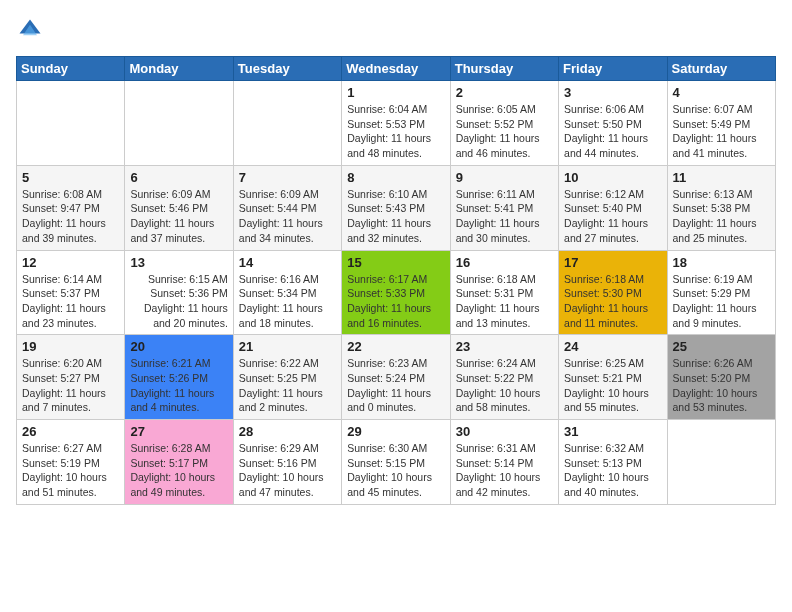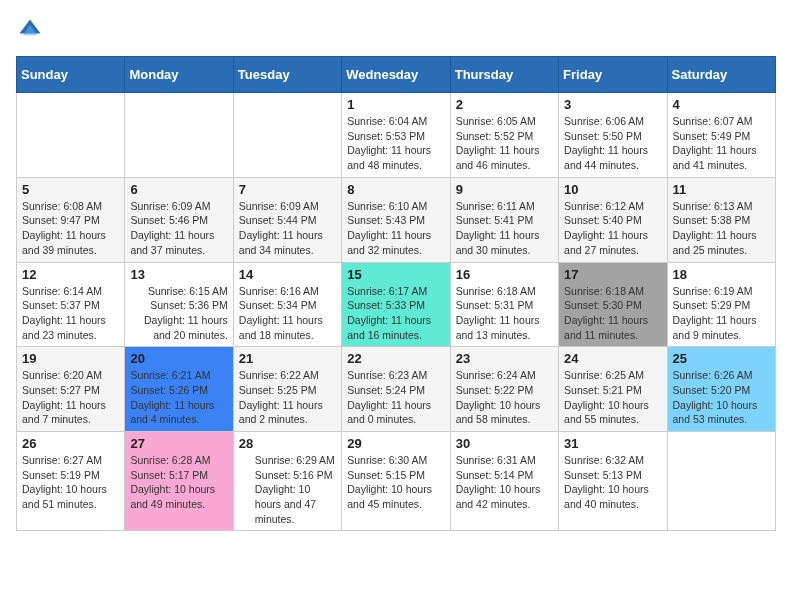--- a/index.html
+++ b/index.html
@@ -51,21 +51,21 @@
     .calendar {
       width: 100%;
       border-collapse: collapse;
       border: 1px solid #ccc;
     }
     .calendar th {
       background: #2a6db5;
       color: #fff;
       font-size: 13px;
       font-weight: bold;
-      padding: 10px 4px;
+      padding: 4px 4px;
       text-align: left;
       border: 1px solid #1a5a9a;
     }
     .calendar td {
       border: 1px solid #ccc;
       vertical-align: top;
       padding: 4px 5px;
       width: calc(100% / 7);
       min-height: 80px;
       background: #fff;
@@ -209,33 +209,33 @@
           <div class="day-info" style="white-space: pre-line; text-align: right;">Sunrise: 6:15 AM
 Sunset: 5:36 PM
 Daylight: 11 hours and 20 minutes.</div>
         </td>
         <td style="background: rgb(255, 255, 255);">
           <div class="day-number">14</div>
           <div class="day-info" style="white-space: pre-line;">Sunrise: 6:16 AM
 Sunset: 5:34 PM
 Daylight: 11 hours and 18 minutes.</div>
         </td>
-        <td style="background: #5eead4;">
+        <td style="background: #84cc16;">
           <div class="day-number">15</div>
           <div class="day-info" style="white-space: pre-line;">Sunrise: 6:17 AM
 Sunset: 5:33 PM
 Daylight: 11 hours and 16 minutes.</div>
         </td>
         <td style="background: rgb(255, 255, 255); border-radius: 19px;">
           <div class="day-number">16</div>
           <div class="day-info" style="white-space: pre-line;">Sunrise: 6:18 AM
 Sunset: 5:31 PM
 Daylight: 11 hours and 13 minutes.</div>
         </td>
-        <td style="background: #a3a3a3;">
+        <td style="background: #eab308;">
           <div class="day-number">17</div>
           <div class="day-info" style="white-space: pre-line;">Sunrise: 6:18 AM
 Sunset: 5:30 PM
 Daylight: 11 hours and 11 minutes.</div>
         </td>
         <td style="background: rgb(255, 255, 255);">
           <div class="day-number">18</div>
           <div class="day-info" style="white-space: pre-line;">Sunrise: 6:19 AM
 Sunset: 5:29 PM
 Daylight: 11 hours and 9 minutes.</div>
@@ -271,21 +271,21 @@
           <div class="day-info" style="white-space: pre-line;">Sunrise: 6:24 AM
 Sunset: 5:22 PM
 Daylight: 10 hours and 58 minutes.</div>
         </td>
         <td style="background: rgb(245, 245, 245);">
           <div class="day-number">24</div>
           <div class="day-info" style="white-space: pre-line;">Sunrise: 6:25 AM
 Sunset: 5:21 PM
 Daylight: 10 hours and 55 minutes.</div>
         </td>
-        <td style="background: #7dd3fc;">
+        <td style="background: #a3a3a3;">
           <div class="day-number">25</div>
           <div class="day-info" style="white-space: pre-line;">Sunrise: 6:26 AM
 Sunset: 5:20 PM
 Daylight: 10 hours and 53 minutes.</div>
         </td>
       </tr>
       <tr>
         <td style="background: rgb(255, 255, 255);">
           <div class="day-number">26</div>
           <div class="day-info" style="white-space: pre-line;">Sunrise: 6:27 AM
@@ -293,21 +293,21 @@
 Daylight: 10 hours and 51 minutes.</div>
         </td>
         <td style="background: #f9a8d4;">
           <div class="day-number">27</div>
           <div class="day-info" style="white-space: pre-line;">Sunrise: 6:28 AM
 Sunset: 5:17 PM
 Daylight: 10 hours and 49 minutes.</div>
         </td>
         <td style="background: rgb(255, 255, 255);">
           <div class="day-number">28</div>
-          <div class="day-info" style="white-space: pre-line; margin-left: 16px;">Sunrise: 6:29 AM
+          <div class="day-info" style="white-space: pre-line;">Sunrise: 6:29 AM
 Sunset: 5:16 PM
 Daylight: 10 hours and 47 minutes.</div>
         </td>
         <td style="background: rgb(255, 255, 255);">
           <div class="day-number">29</div>
           <div class="day-info" style="white-space: pre-line;">Sunrise: 6:30 AM
 Sunset: 5:15 PM
 Daylight: 10 hours and 45 minutes.</div>
         </td>
         <td style="background: rgb(255, 255, 255);">

